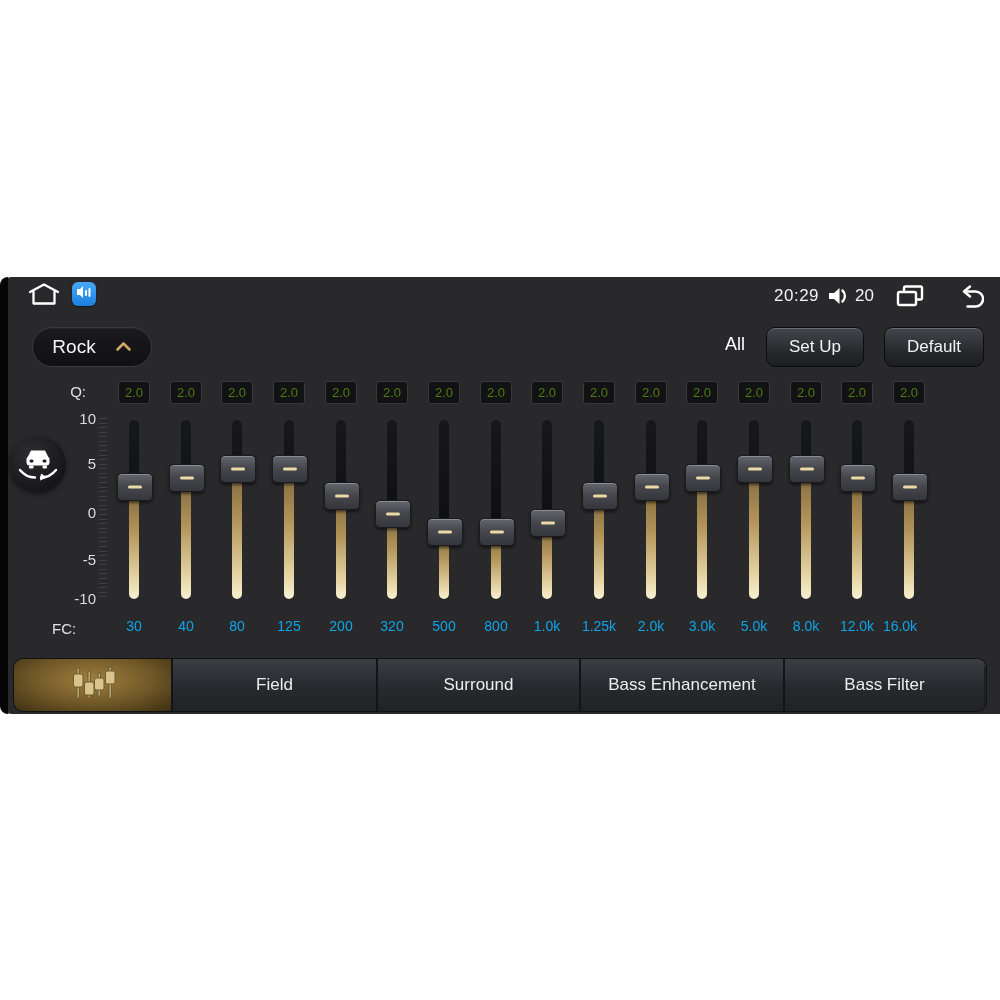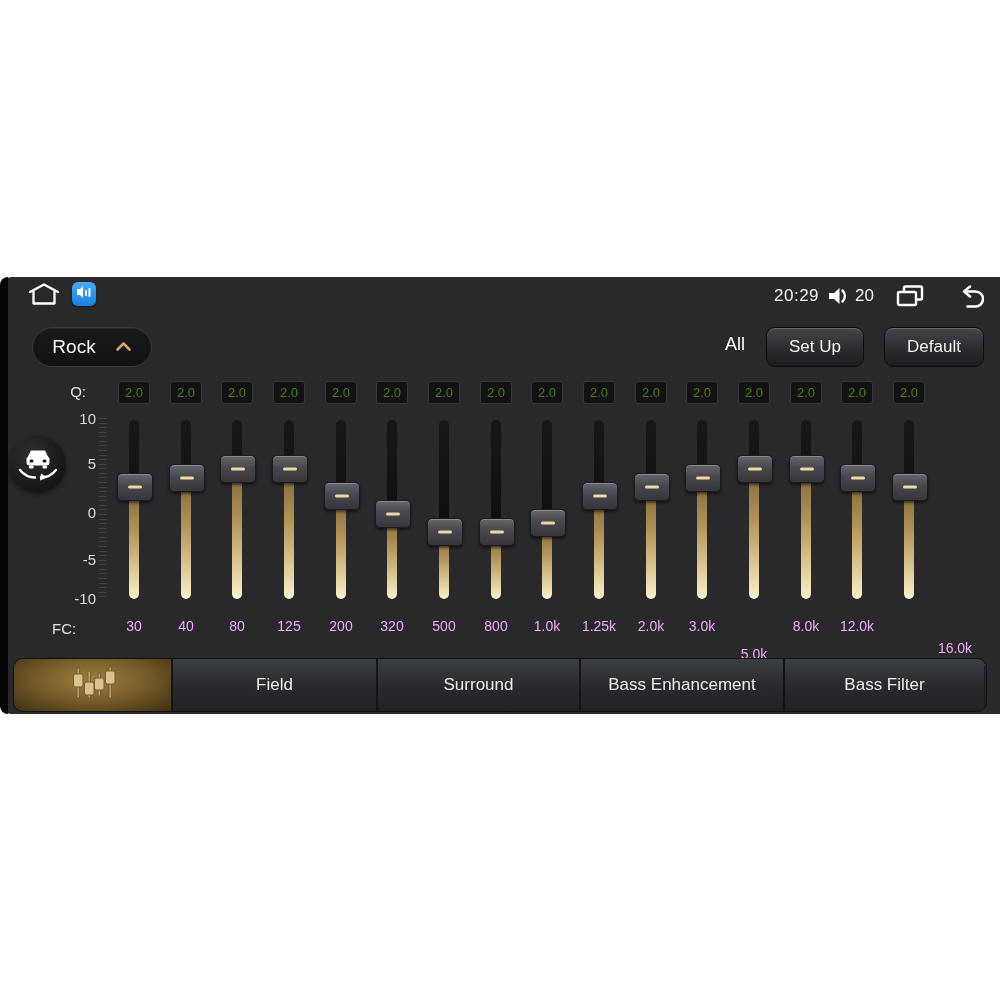--- a/index.html
+++ b/index.html
@@ -50,21 +50,21 @@
          background:repeating-linear-gradient(to bottom,#404043 0 1px,transparent 1px 4.57px);}
   .track{position:absolute;width:10px;border-radius:5px;
          background:linear-gradient(180deg,#17181c,#0a0b0d 80%);top:143px;height:179px;}
   .gold{position:absolute;width:10px;border-radius:5px;
         background:linear-gradient(180deg,#7c6539,#b2945a 40%,#e6d5a4 82%,#f8f1d2);}
   .handle{position:absolute;width:34px;height:26px;border-radius:5px;cursor:grab;
           background:linear-gradient(180deg,#64666d,#46484e 45%,#34363b);
           border:1px solid #1a1b1e;box-shadow:inset 0 1px 0 #8a8c92,0 2px 3px rgba(0,0,0,.55);}
   .handle::after{content:"";position:absolute;left:50%;top:50%;width:14px;height:3px;
           transform:translate(-50%,-50%);border-radius:2px;background:#ecd9a6;}
-  .fc-lbl{position:absolute;width:60px;text-align:center;color:#f0abfc;font-size:14px;top:341px;}
+  .fc-lbl{position:absolute;width:60px;text-align:center;color:#0ea5e9;font-size:14px;top:341px;}
 
   
   .car-fab{position:absolute;left:9px;top:159px;width:57px;height:57px;border-radius:50%;
            background:radial-gradient(circle at 38% 32%,#2e2e31,#141416 78%);cursor:pointer;
            display:flex;align-items:center;justify-content:center;box-shadow:0 2px 5px rgba(0,0,0,.4);}
 
   
   .tabbar{position:absolute;left:13px;top:381px;width:972px;height:52px;display:flex;
           border-radius:10px;background:#1a1b1d;border:1px solid #101113;overflow:hidden;
           box-shadow:inset 0 2px 0 rgba(255,255,255,.16),inset 0 0 0 1px rgba(255,255,255,.05);}
@@ -223,36 +223,36 @@
       <div class="fc-lbl" style="left: 621px;">2.0k</div>
       <div class="qbox" style="left: 686px; top: 104px;">2.0</div>
       <div class="track" style="left: 697px;"></div>
       <div class="gold" style="left: 697px; top: 200px; height: 122px;"></div>
       <div class="handle" style="left: 685px; top: 187px;"></div>
       <div class="fc-lbl" style="left: 672px;">3.0k</div>
       <div class="qbox" style="left: 738px; top: 104px;">2.0</div>
       <div class="track" style="left: 749px;"></div>
       <div class="gold" style="left: 749px; top: 191px; height: 131px;"></div>
       <div class="handle" style="left: 737px; top: 178px;"></div>
-      <div class="fc-lbl" style="left: 724px; margin-top: 28px;">5.0k</div>
+      <div class="fc-lbl" style="left: 724px;">5.0k</div>
       <div class="qbox" style="left: 790px; top: 104px;">2.0</div>
       <div class="track" style="left: 801px;"></div>
       <div class="gold" style="left: 801px; top: 191px; height: 131px;"></div>
       <div class="handle" style="left: 789px; top: 178px;"></div>
       <div class="fc-lbl" style="left: 776px;">8.0k</div>
       <div class="qbox" style="left: 841px; top: 104px;">2.0</div>
       <div class="track" style="left: 852px;"></div>
       <div class="gold" style="left: 852px; top: 200px; height: 122px;"></div>
       <div class="handle" style="left: 840px; top: 187px;"></div>
       <div class="fc-lbl" style="left: 827px;">12.0k</div>
       <div class="qbox" style="left: 893px; top: 104px;">2.0</div>
       <div class="track" style="left: 904px;"></div>
       <div class="gold" style="left: 904px; top: 209px; height: 113px;"></div>
       <div class="handle" style="left: 892px; top: 196px;"></div>
-      <div class="fc-lbl" style="left: 925px; margin-top: 22px;">16.0k</div>
+      <div class="fc-lbl" style="left: 870px;">16.0k</div>
     </div>
 
   <div class="tabbar">
     <div class="tab active">
       <span>
         <svg width="54" height="36" viewBox="0 0 54 36">
           <g stroke="#6d5a2e" stroke-width="1">
             <rect x="11" y="3" width="2.4" height="30" fill="#c5ae78"></rect>
             <rect x="22" y="6" width="2.4" height="27" fill="#c5ae78"></rect>
             <rect x="32" y="8" width="2.4" height="23" fill="#c5ae78"></rect>

